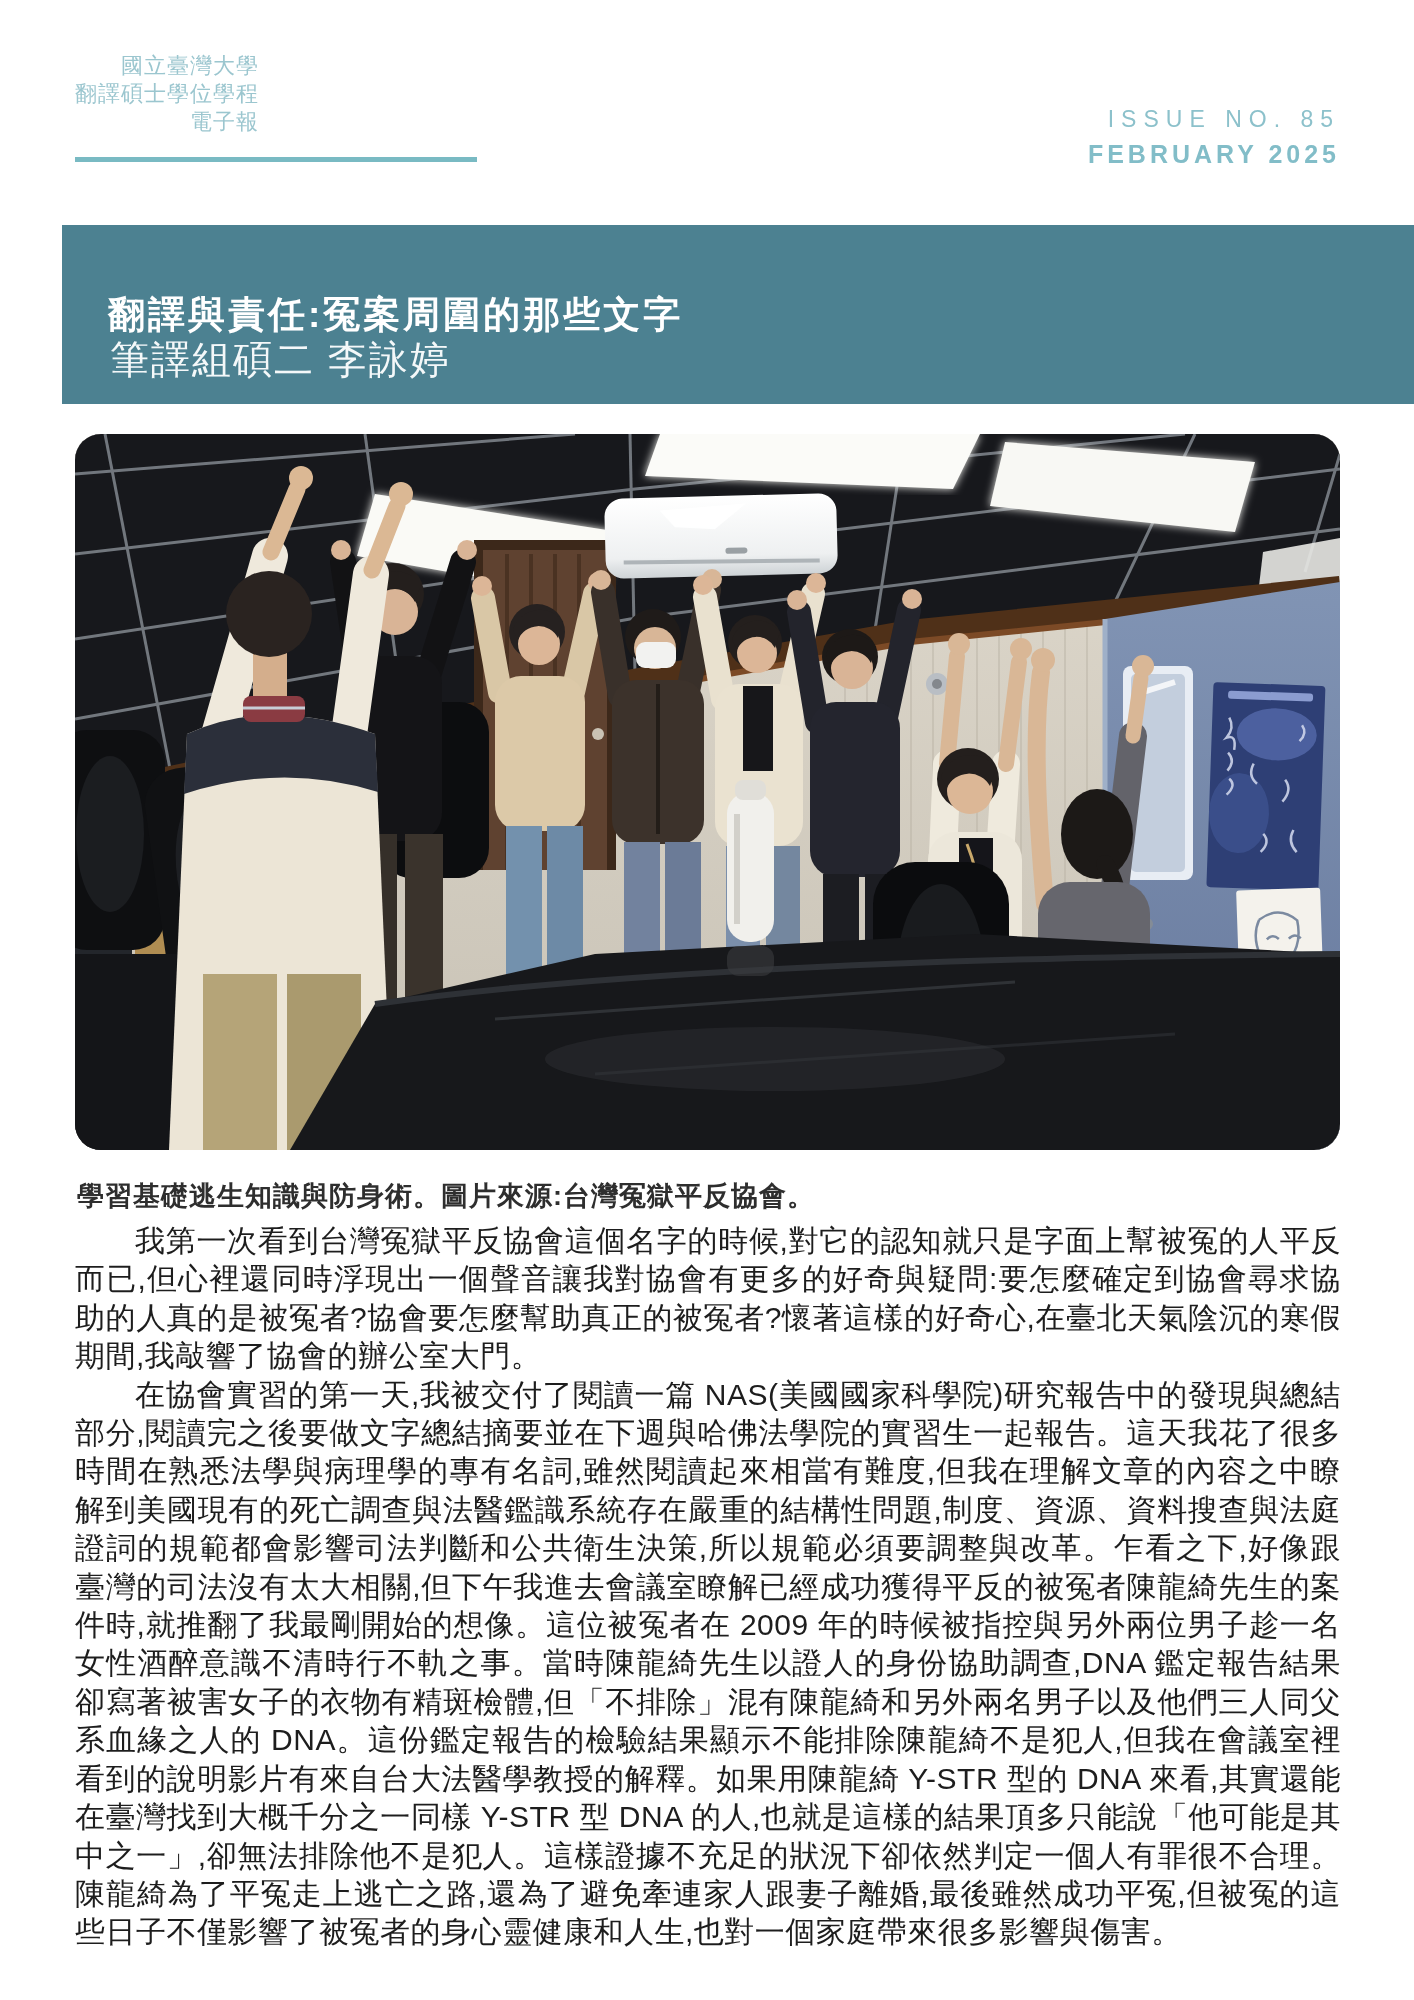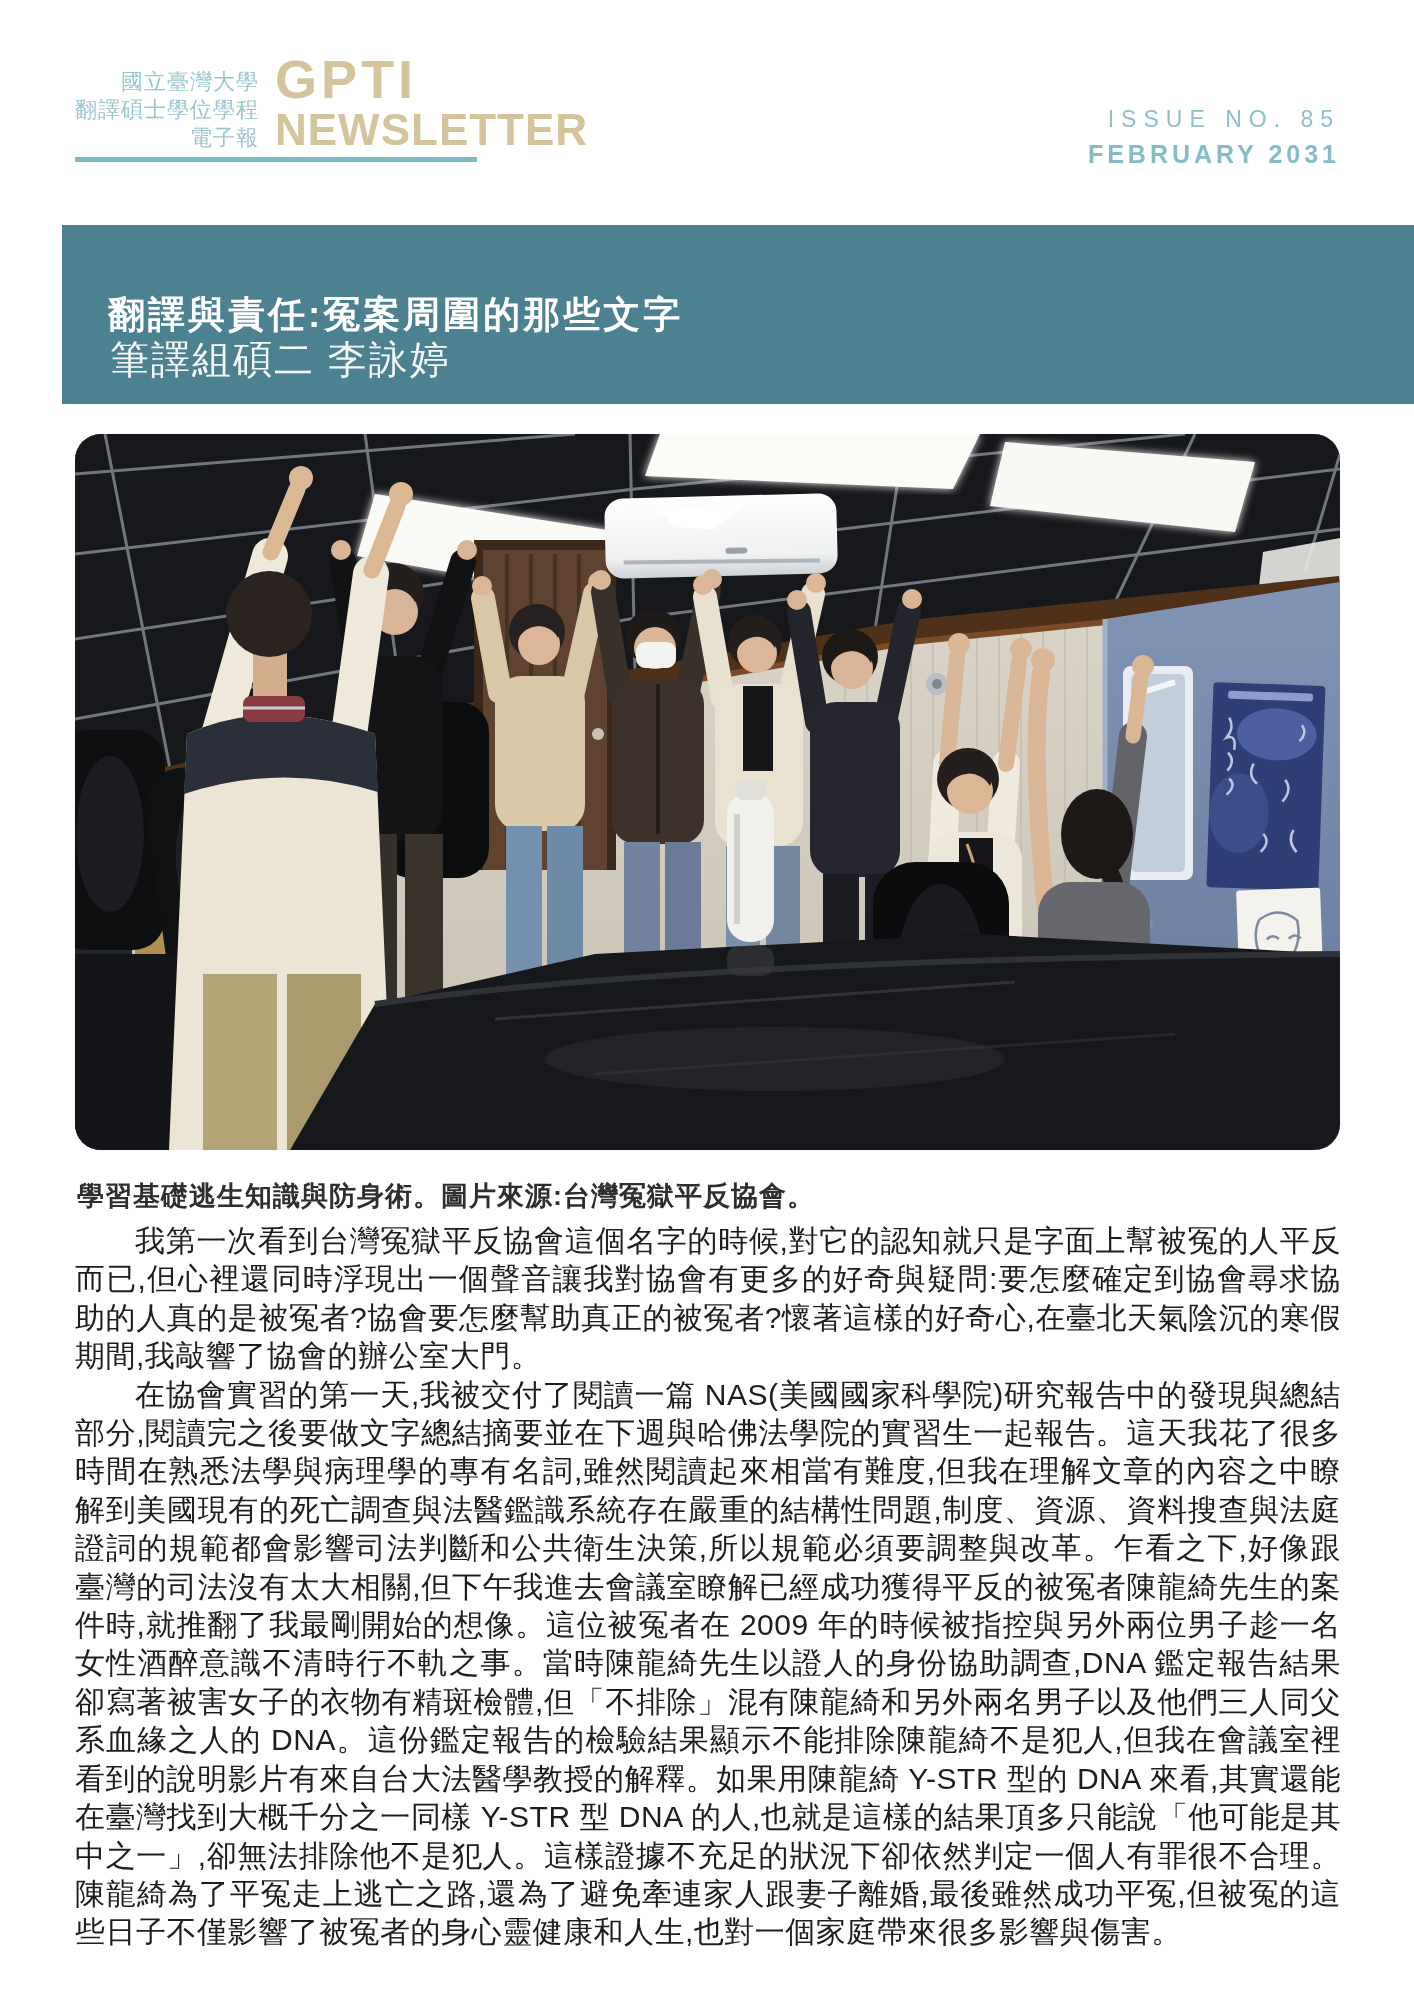--- a/index.html
+++ b/index.html
@@ -37,30 +37,26 @@
 <body>
 
 <div class="page">
 
   <div class="masthead">
     <div class="program-name">
       <div>國立臺灣大學</div>
       <div>翻譯碩士學位學程</div>
       <div>電子報</div>
     </div>
-    <div class="logo">
-      <div class="logo-line1">GPTI</div>
-      <div class="logo-line2">NEWSLETTER</div>
-    </div>
   </div>
   <div class="masthead-rule"></div>
 
   <div class="issue-block">
     <div class="issue-no">ISSUE NO. 85</div>
-    <div class="issue-date">FEBRUARY 2031</div>
+    <div class="issue-date">FEBRUARY 2025</div>
   </div>
 
   <div class="banner">
     <div class="banner-title">翻譯與責任:冤案周圍的那些文字</div>
     <div class="banner-subtitle">筆譯組碩二 李詠婷</div>
   </div>
 
   <div class="photo-frame">
     <svg viewBox="0 0 1265 716" xmlns="http://www.w3.org/2000/svg">
       <defs>

